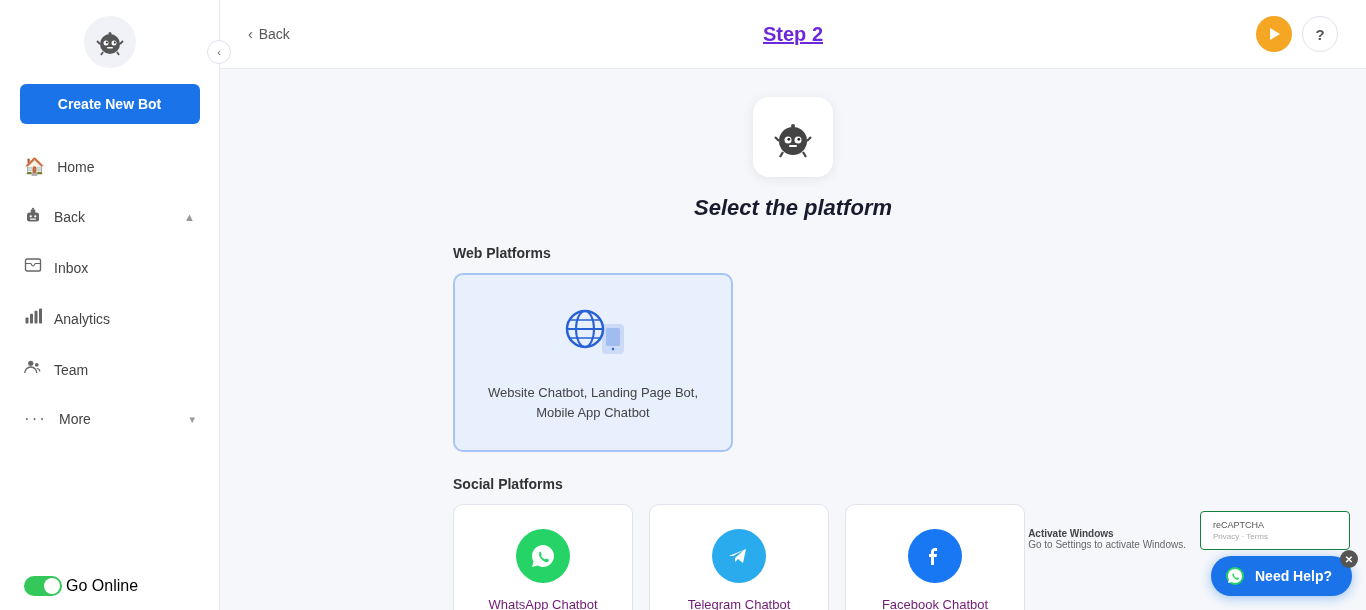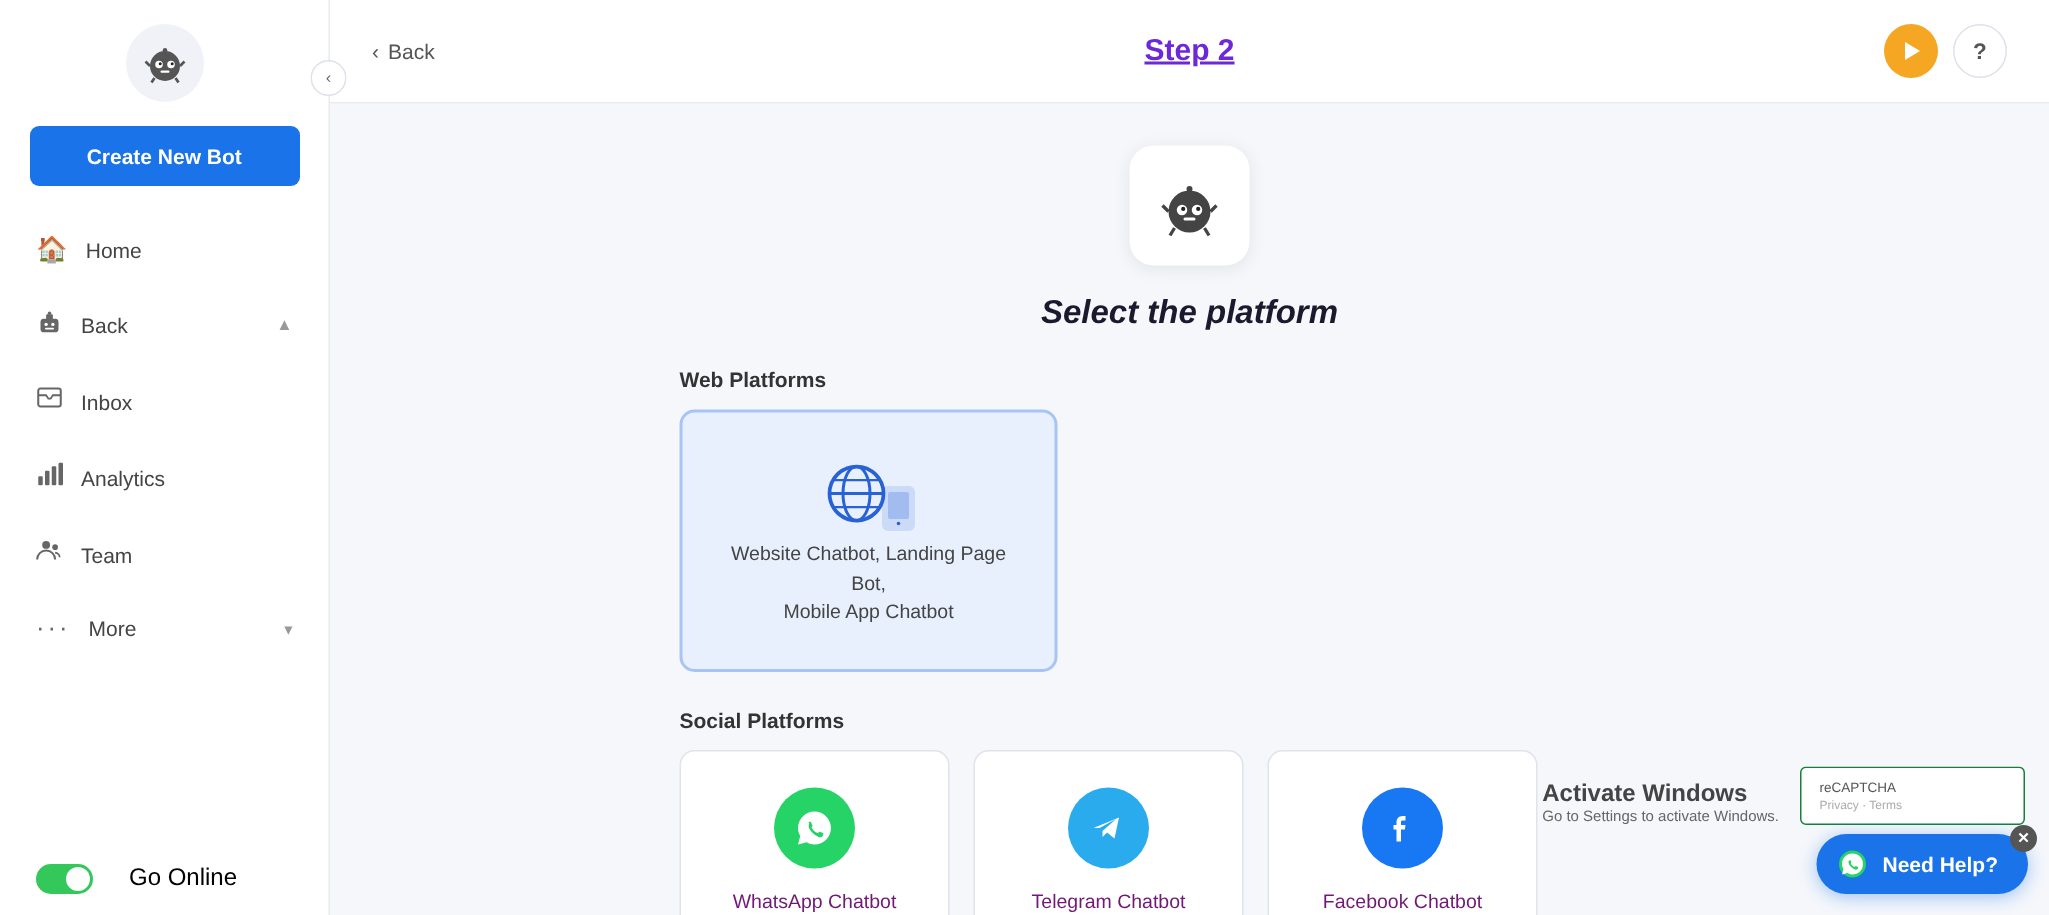--- a/index.html
+++ b/index.html
@@ -64,21 +64,21 @@
       display: flex; align-items: center; justify-content: center;
       cursor: pointer;
       font-size: 11px;
       color: #666;
       z-index: 10;
     }
 
     .go-online-row {
       display: flex; align-items: center;
       padding: 14px 24px;
-      gap: 24px;
+      gap: 4px;
       margin-top: auto;
       width: 100%;
     }
     .toggle-switch {
       width: 38px; height: 20px;
       background: #34c759;
       border-radius: 10px;
       position: relative;
       cursor: pointer;
       flex-shrink: 0;
@@ -175,24 +175,24 @@
 
     
     .web-card {
       border: 2px solid #a8c4f5;
       background: #e8f0fe;
       border-radius: 10px;
       padding: 28px;
       display: flex;
       flex-direction: column;
       align-items: center;
-      gap: 4px;
+      gap: 28px;
       margin-bottom: 24px;
       cursor: pointer;
-      width: 252px;
+      width: 280px;
     }
     .web-card-text {
       text-align: center;
       font-size: 13px; color: #444; line-height: 1.5;
     }
 
     
     .social-row {
       display: flex; gap: 16px;
     }
@@ -484,15 +484,15 @@
   <div class="need-help-close">✕</div>
   <svg width="20" height="20" viewBox="0 0 20 20" fill="none">
     <circle cx="10" cy="10" r="9" fill="#25d366"></circle>
     <path d="M10 3C6 3 3 6 3 10c0 1.3.4 2.5 1 3.5L3 17l3.6-1C7.6 16.6 8.8 17 10 17c4 0 7-3 7-7s-3-7-7-7z" fill="#fff"></path>
     <path d="M7.5 8c.2-.4.5-.5.7-.5h.5c.2.3.5 1.3.6 1.4 0 .1 0 .2-.1.3l-.3.3c-.1.1-.1.2 0 .3.1.2.5.8 1.1 1.3.6.5 1.1.8 1.4.8.1 0 .2 0 .3-.1l.3-.4c.1-.1.2-.1.3 0l1.3.6c.1.1.2.1.2.3 0 .2-.1.7-.4 1.1-.3.3-1 .5-1.4.4-1-.3-3.6-1.8-4.4-4C7.3 9.2 7.3 8.4 7.5 8z" fill="#25d366"></path>
   </svg>
   <span>Need Help?</span>
 </div>
 
 <div class="activate-bar">
-  <div style="font-weight:600;font-size:16px;">Activate Windows</div>
+  <div style="font-weight:600;font-size:10px;">Activate Windows</div>
   <div style="font-size:10px;color:#666;">Go to Settings to activate Windows.</div>
 </div>
 
 </body></html>

